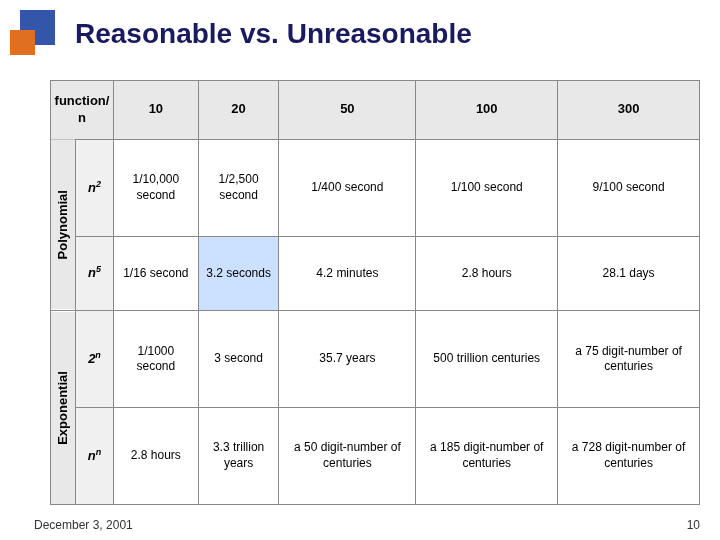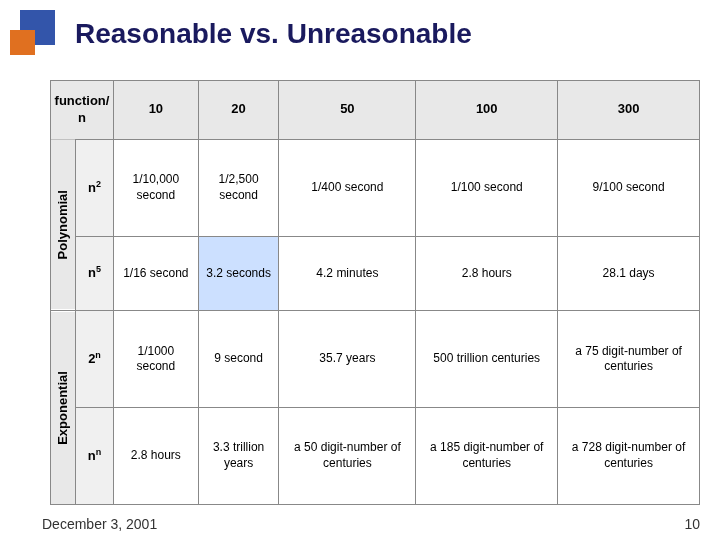--- a/index.html
+++ b/index.html
@@ -87,38 +87,39 @@
       transform: rotate(180deg);
       font-weight: bold;
       font-size: 13px;
       width: 22px;
       text-align: center;
     }
 
     
     .func-label {
       background: #f0f0f0;
+      font-style: italic;
       font-weight: bold;
       font-size: 13px;
       width: 38px;
     }
 
     
     .highlight-blue {
       background: #cce0ff;
     }
 
     .footer {
       position: absolute;
       bottom: 8px;
-      left: 42px;
+      left: 34px;
       right: 20px;
       display: flex;
       justify-content: space-between;
-      font-size: 14px;
+      font-size: 12px;
       color: #333;
     }
 
     sup {
       font-size: 9px;
       vertical-align: super;
     }
   </style>
 </head>
 <body>
@@ -163,21 +164,21 @@
           <td class="highlight-blue">3.2 seconds</td>
           <td>4.2 minutes</td>
           <td>2.8 hours</td>
           <td>28.1 days</td>
         </tr>
 
         <tr>
           <td class="side-label" rowspan="2">Exponential</td>
           <td class="func-label">2<sup>n</sup></td>
           <td>1/1000 second</td>
-          <td>9 second</td>
+          <td>3 second</td>
           <td>35.7 years</td>
           <td>500 trillion centuries</td>
           <td>a 75 digit-number of centuries</td>
         </tr>
         <tr>
           <td class="func-label">n<sup>n</sup></td>
           <td>2.8 hours</td>
           <td>3.3 trillion years</td>
           <td>a 50 digit-number of centuries</td>
           <td>a 185 digit-number of centuries</td>

